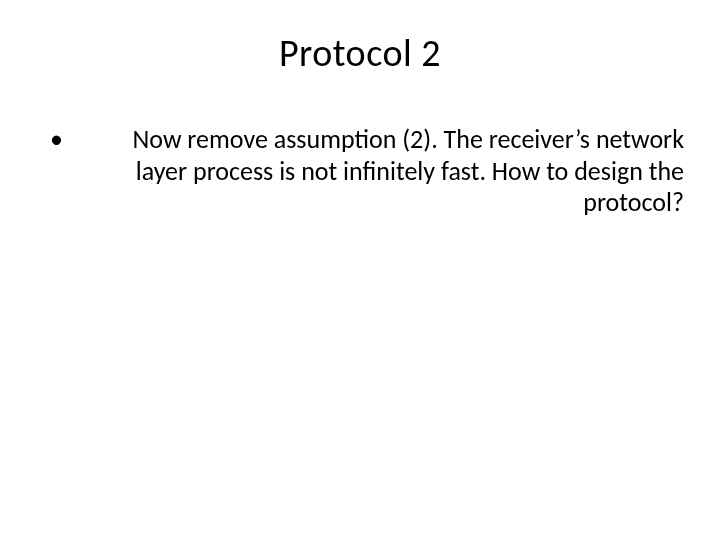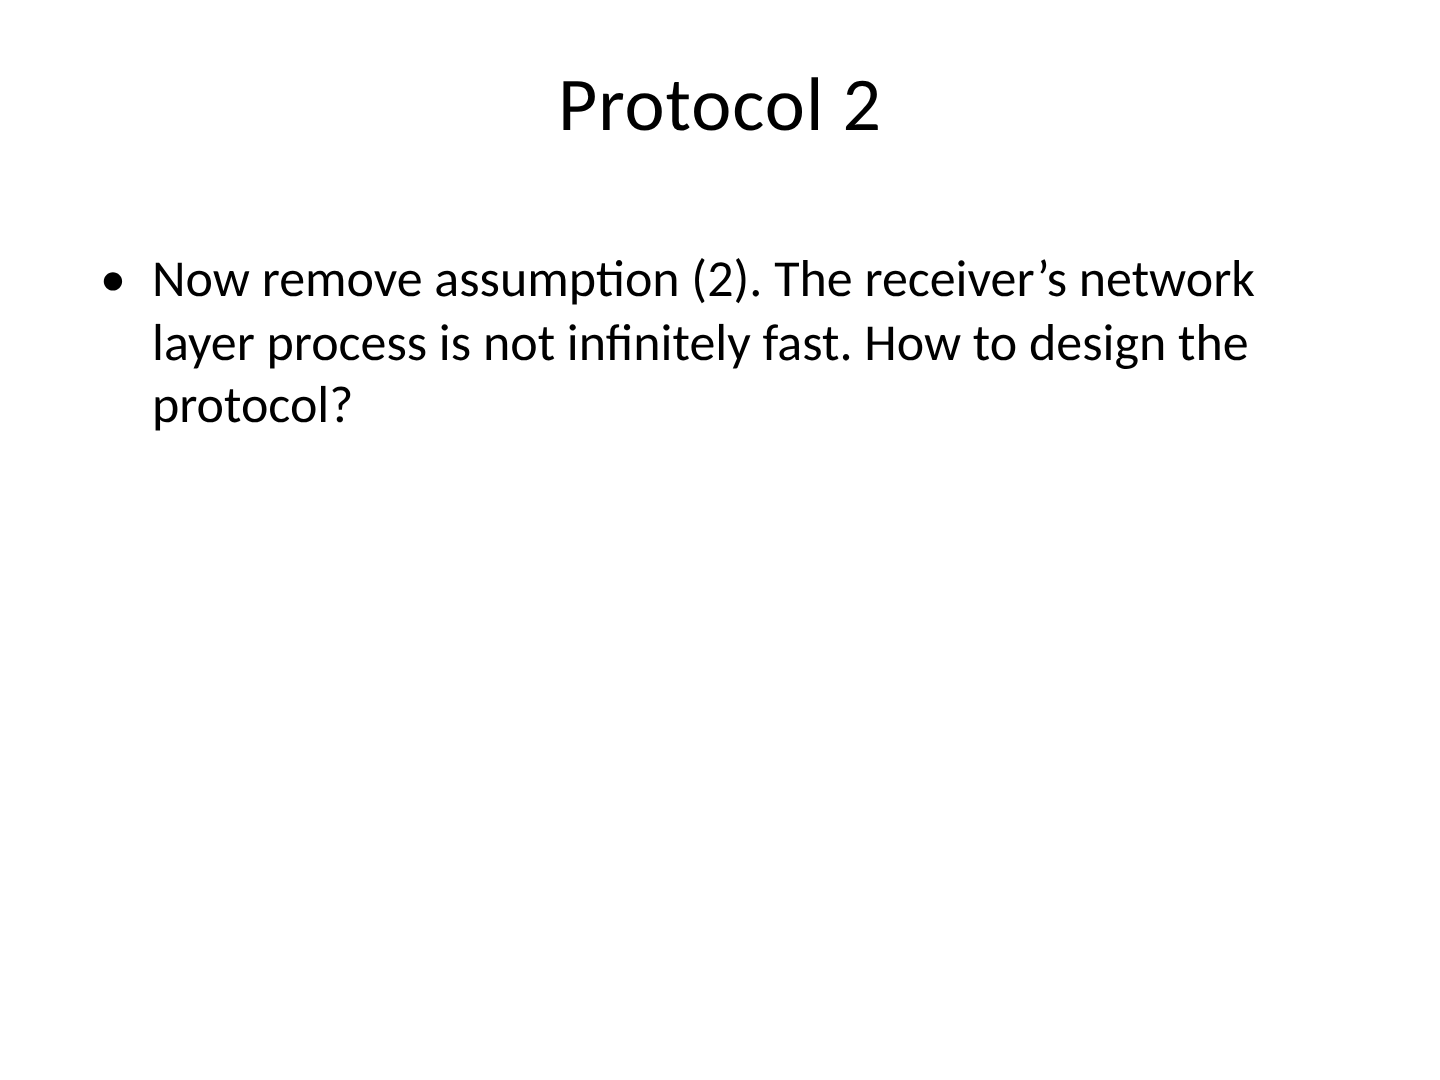--- a/index.html
+++ b/index.html
@@ -31,20 +31,21 @@
     .bullet-list {
       list-style: none;
       padding-left: 12px;
     }
     .bullet-item {
       position: relative;
       padding-left: 28px;
       font-size: 26px;
       line-height: 1.22;
       font-weight: 400;
+      text-align: right;
     }
     .bullet-item::before {
       content: "•";
       position: absolute;
       left: 2px;
       top: 0;
       font-size: 26px;
     }
   </style>
 </head>

